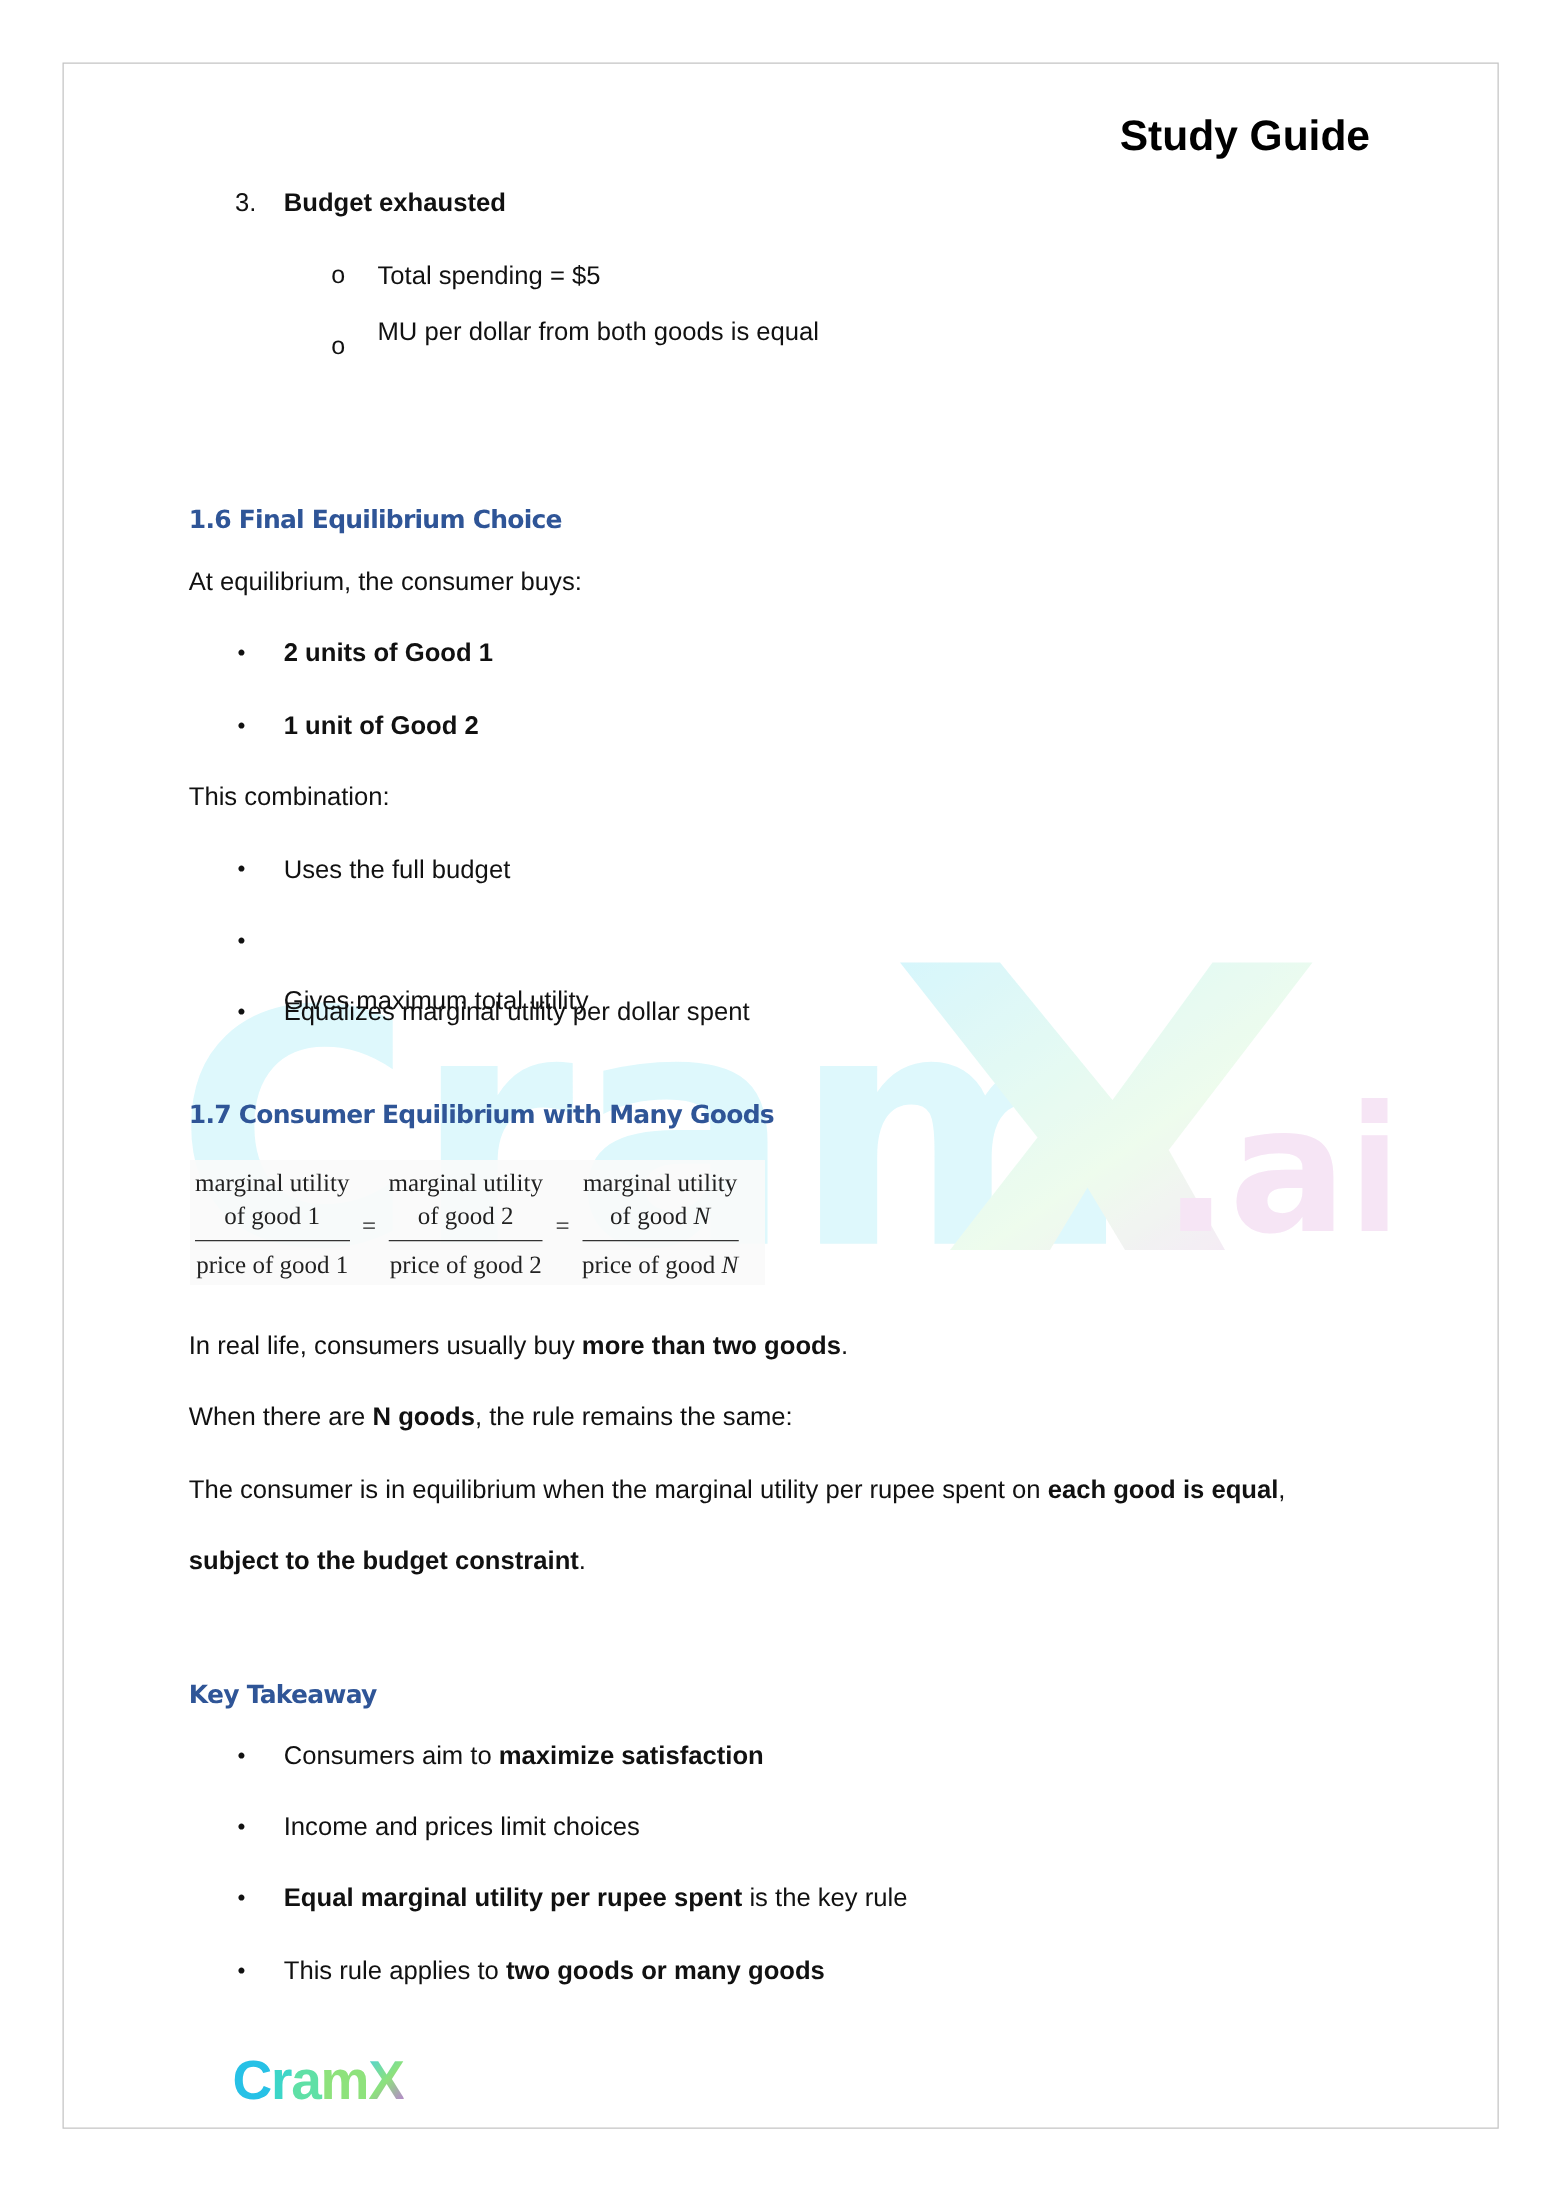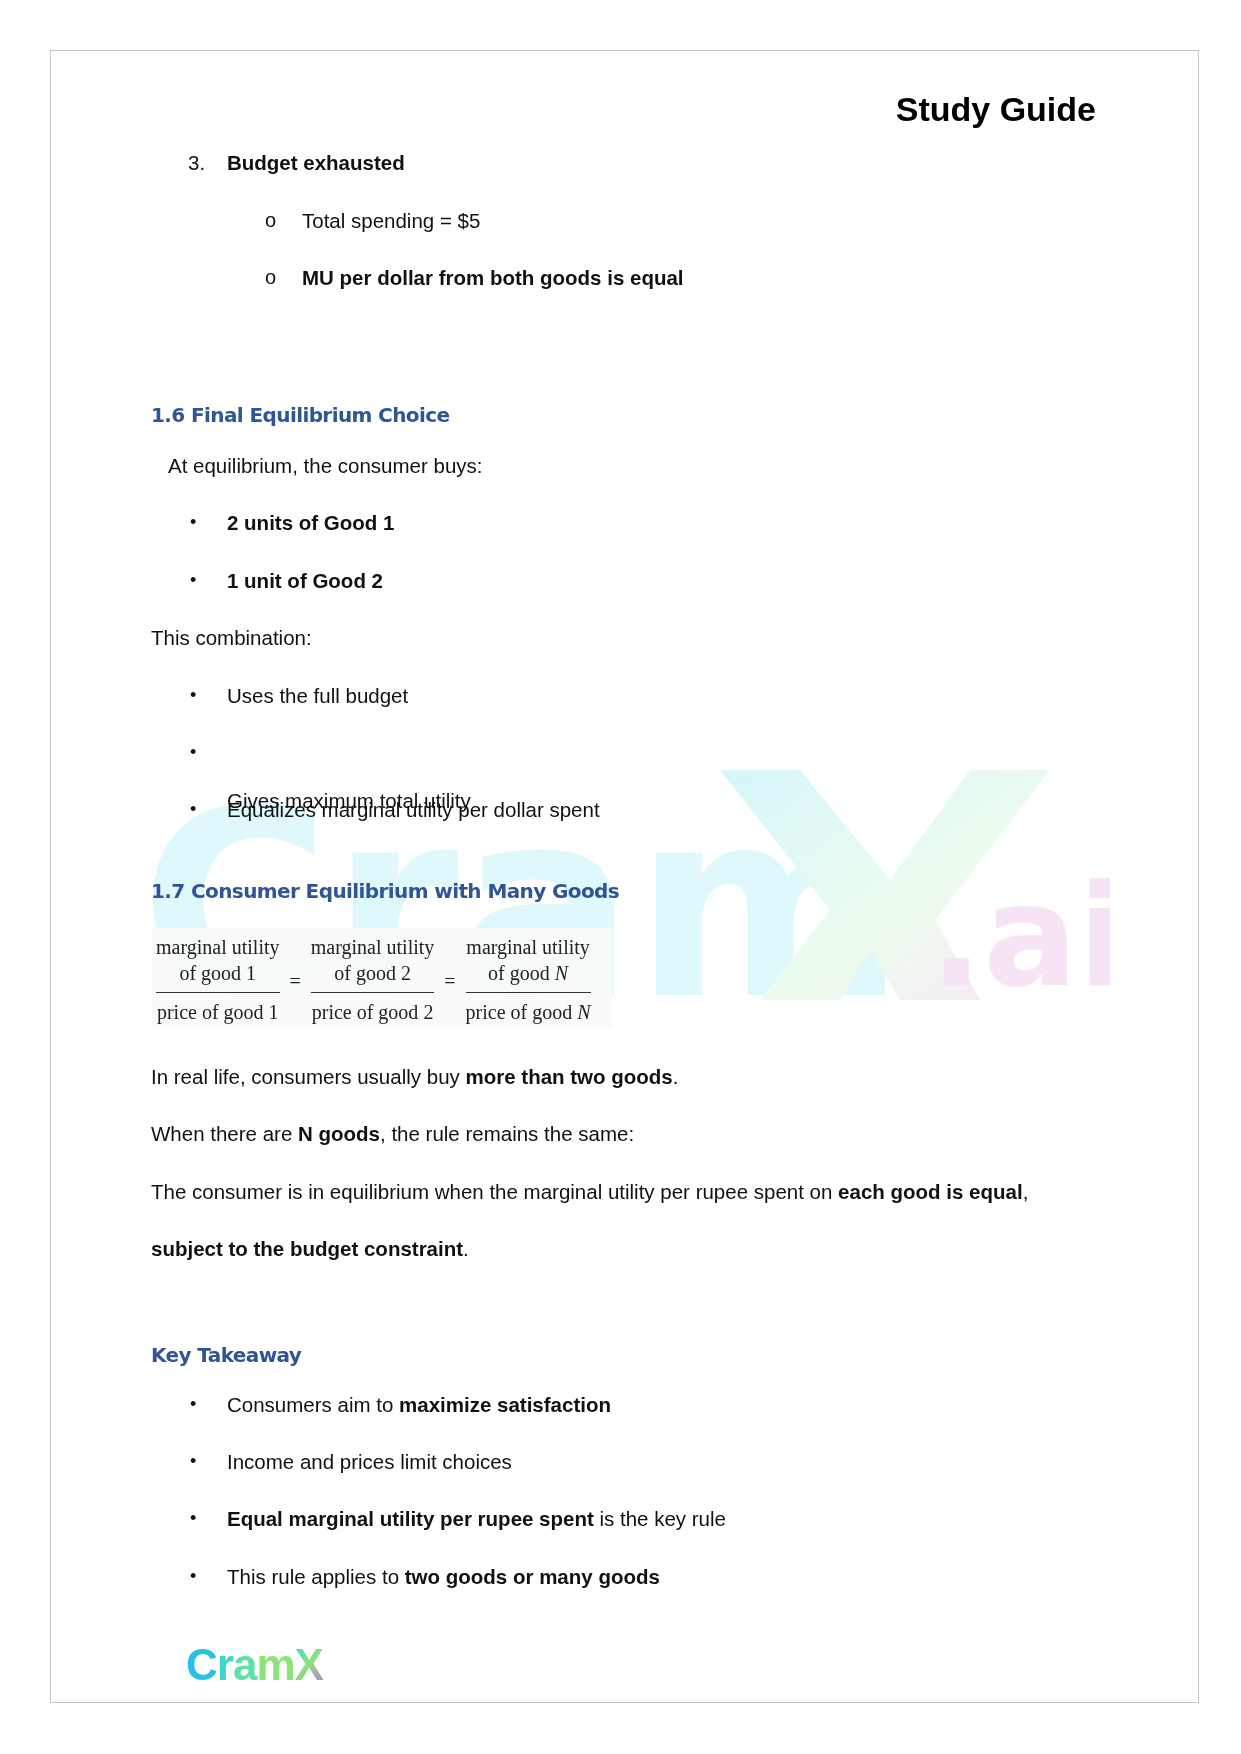--- a/index.html
+++ b/index.html
@@ -56,24 +56,24 @@
 </svg>
 
 <div class="abs title">Study Guide</div>
 
 <div class="abs body-text" style="left:188px; top:151px;">3.</div>
 <div class="abs body-text bold" style="left:227px; top:151px;">Budget exhausted</div>
 
 <div class="abs subbullet" style="left:265px; top:209px;">o</div>
 <div class="abs body-text" style="left:302px; top:209px;">Total spending = $5</div>
 <div class="abs subbullet" style="left:265px; top:266px;">o</div>
-<div class="abs body-text" style="left:302px; top:266px;font-weight:bold;">MU per dollar from both goods is equal</div>
+<div class="abs body-text" style="left:302px; top:254px;">MU per dollar from both goods is equal</div>
 
 <div class="abs h2" style="left:151px; top:383px;">1.6 Final Equilibrium Choice</div>
-<div class="abs body-text" style="left:168px; top:454px;text-align:center;">At equilibrium, the consumer buys:</div>
+<div class="abs body-text" style="left:151px; top:454px;text-align:center;">At equilibrium, the consumer buys:</div>
 
 <div class="abs bullet" style="left:190px; top:512px;">•</div>
 <div class="abs body-text bold" style="left:227px; top:511px;">2 units of Good 1</div>
 <div class="abs bullet" style="left:190px; top:570px;">•</div>
 <div class="abs body-text bold" style="left:227px; top:569px;">1 unit of Good 2</div>
 
 <div class="abs body-text" style="left:151px; top:626px;text-align:center;">This combination:</div>
 
 <div class="abs bullet" style="left:190px; top:685px;">•</div>
 <div class="abs body-text" style="left:227px; top:684px;">Uses the full budget</div>

